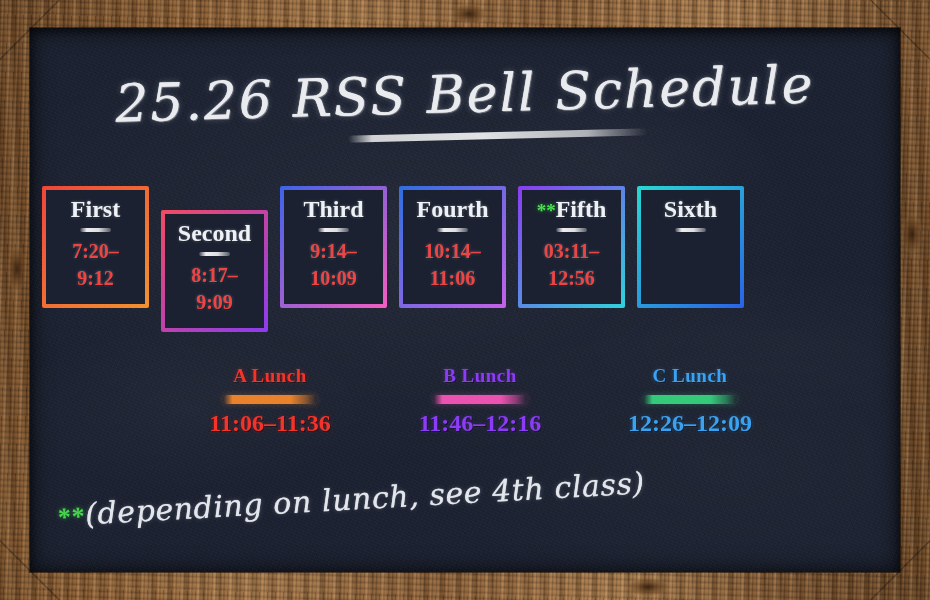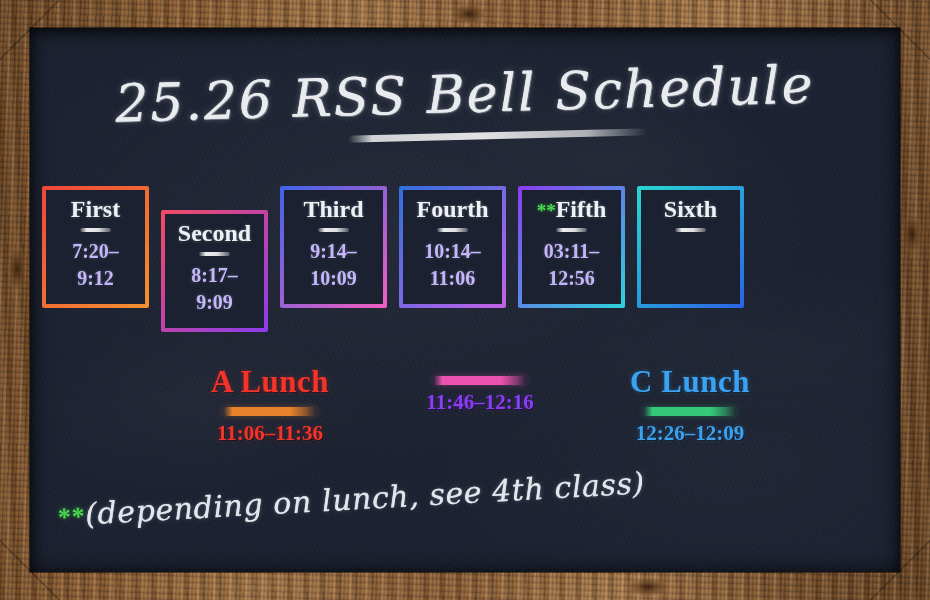--- a/index.html
+++ b/index.html
@@ -180,56 +180,56 @@
     background: linear-gradient(90deg,
       rgba(255,255,255,0.15) 0%, rgba(255,255,255,0.92) 22%,
       rgba(255,255,255,0.85) 60%, rgba(255,255,255,0.25) 100%);
     border-radius: 3px;
     filter: blur(0.3px);
   }
   .period-time {
     font-family: "Liberation Serif", serif;
     font-weight: 700;
     font-size: 20px;
-    color: #c4b5fd;
+    color: #ef4444;
     line-height: 1.33;
     text-align: center;
     text-shadow: 0 0 3px rgba(220,230,245,0.35), 1px 1px 0 rgba(0,0,0,0.45);
   }
 
   
   .lunches {
     position: absolute;
     left: 150px; top: 338px;
     width: 600px;
     display: flex;
     justify-content: space-between;
   }
   .lunch {
     width: 180px;
     text-align: center;
   }
   .lunch-name {
     font-family: "Liberation Serif", serif;
     font-weight: 700;
-    font-size: 31px;
+    font-size: 19px;
     line-height: 1;
     letter-spacing: .5px;
   }
   .lunch-stroke {
     width: 94px;
     height: 9px;
     margin: 10px auto 7px auto;
     border-radius: 5px;
     filter: blur(0.35px);
   }
   .lunch-time {
     font-family: "Liberation Serif", serif;
     font-weight: 700;
-    font-size: 21px;
+    font-size: 24px;
     line-height: 1;
   }
 
   
   .footnote {
     position: absolute;
     left: 28px; top: 470px;
     font-family: "DejaVu Serif", serif;
     font-style: italic;
     font-size: 30px;
@@ -359,20 +359,21 @@
 
       <div class="lunches">
 
         <div class="lunch">
           <div class="lunch-name" id="l0name" style="color: rgb(244, 52, 42); text-shadow: rgba(244, 52, 42, 0.4) 0px 0px 4px, rgba(0, 0, 0, 0.45) 1px 1px 0px;">A Lunch</div>
           <div class="lunch-stroke" id="l0stroke" style="background: linear-gradient(90deg, rgba(0, 0, 0, 0) 0%, rgb(232, 130, 44) 10%, rgb(232, 130, 44) 72%, rgba(232, 130, 44, 0.533) 88%, rgba(0, 0, 0, 0) 100%); box-shadow: rgba(232, 130, 44, 0.333) 0px 0px 6px;"></div>
           <div class="lunch-time" id="l0time" style="color: rgb(244, 52, 42); text-shadow: rgba(244, 52, 42, 0.333) 0px 0px 4px, rgba(0, 0, 0, 0.45) 1px 1px 0px;">11:06–11:36</div>
         </div>
 
         <div class="lunch">
+          <div class="lunch-name" id="l1name" style="color: rgb(139, 60, 245); text-shadow: rgba(139, 60, 245, 0.4) 0px 0px 4px, rgba(0, 0, 0, 0.45) 1px 1px 0px;">B Lunch</div>
           <div class="lunch-stroke" id="l1stroke" style="background: linear-gradient(90deg, rgba(0, 0, 0, 0) 0%, rgb(236, 83, 176) 10%, rgb(236, 83, 176) 72%, rgba(236, 83, 176, 0.533) 88%, rgba(0, 0, 0, 0) 100%); box-shadow: rgba(236, 83, 176, 0.333) 0px 0px 6px;"></div>
           <div class="lunch-time" id="l1time" style="color: rgb(139, 60, 245); text-shadow: rgba(139, 60, 245, 0.333) 0px 0px 4px, rgba(0, 0, 0, 0.45) 1px 1px 0px;">11:46–12:16</div>
         </div>
 
         <div class="lunch">
           <div class="lunch-name" id="l2name" style="color: rgb(58, 162, 240); text-shadow: rgba(58, 162, 240, 0.4) 0px 0px 4px, rgba(0, 0, 0, 0.45) 1px 1px 0px;">C Lunch</div>
           <div class="lunch-stroke" id="l2stroke" style="background: linear-gradient(90deg, rgba(0, 0, 0, 0) 0%, rgb(53, 201, 122) 10%, rgb(53, 201, 122) 72%, rgba(53, 201, 122, 0.533) 88%, rgba(0, 0, 0, 0) 100%); box-shadow: rgba(53, 201, 122, 0.333) 0px 0px 6px;"></div>
           <div class="lunch-time" id="l2time" style="color: rgb(58, 162, 240); text-shadow: rgba(58, 162, 240, 0.333) 0px 0px 4px, rgba(0, 0, 0, 0.45) 1px 1px 0px;">12:26–12:09</div>
         </div>
 

